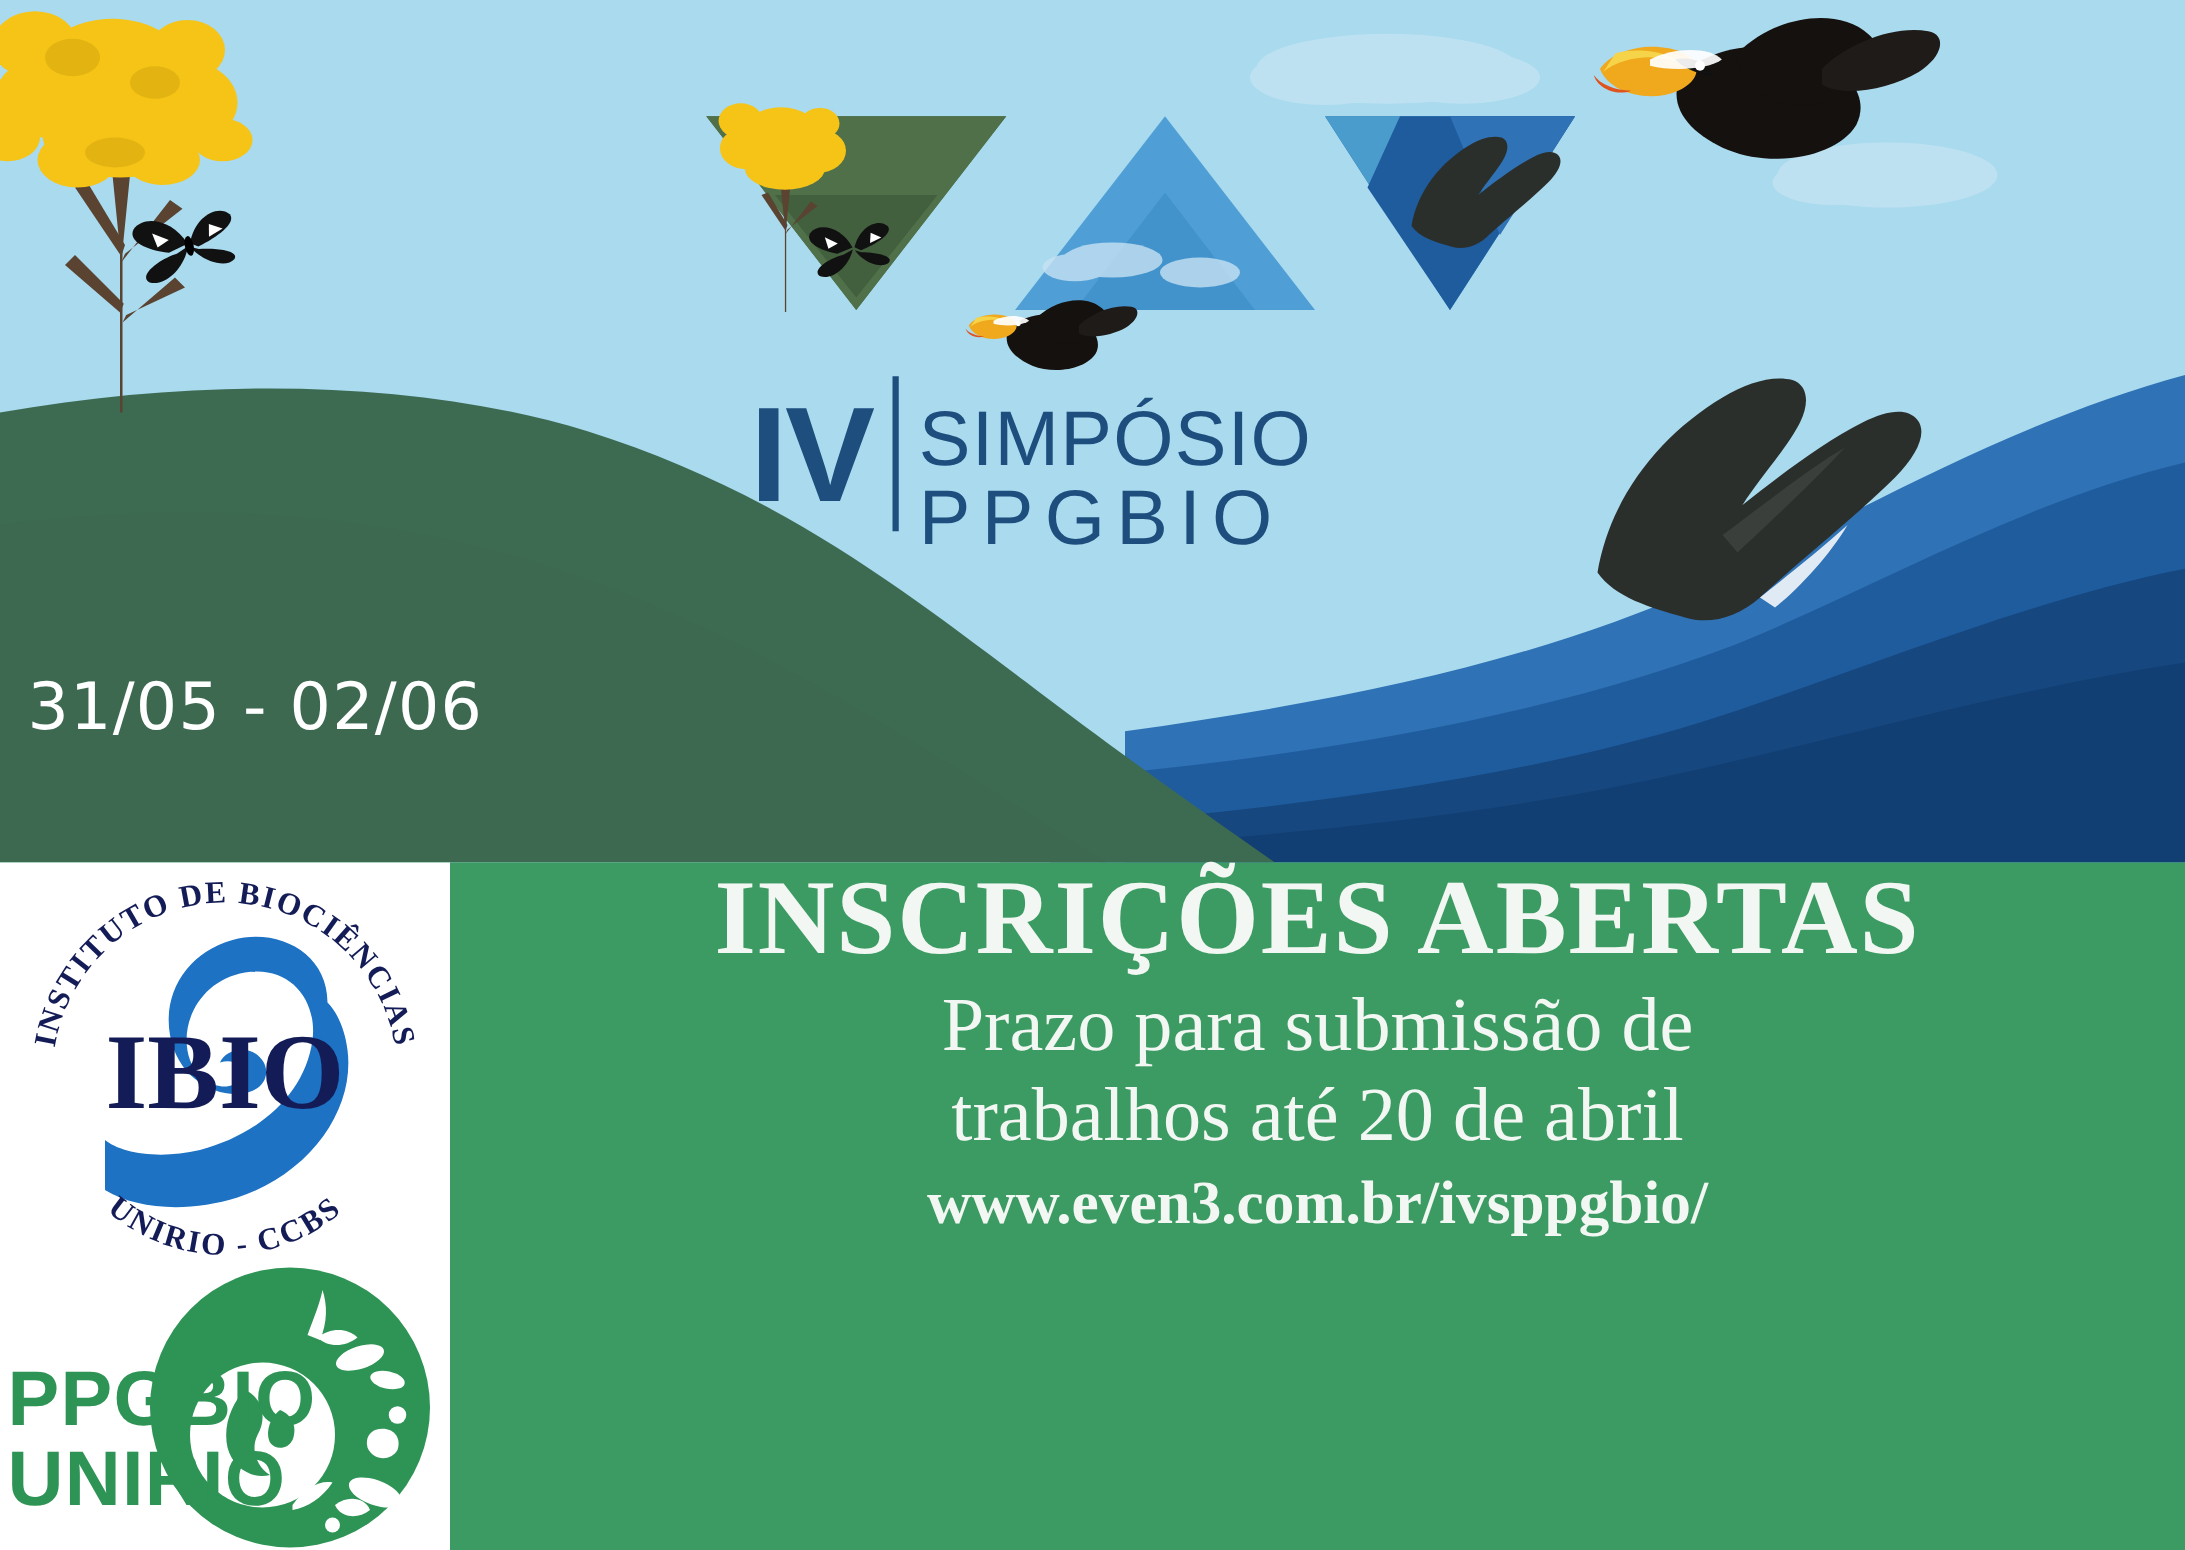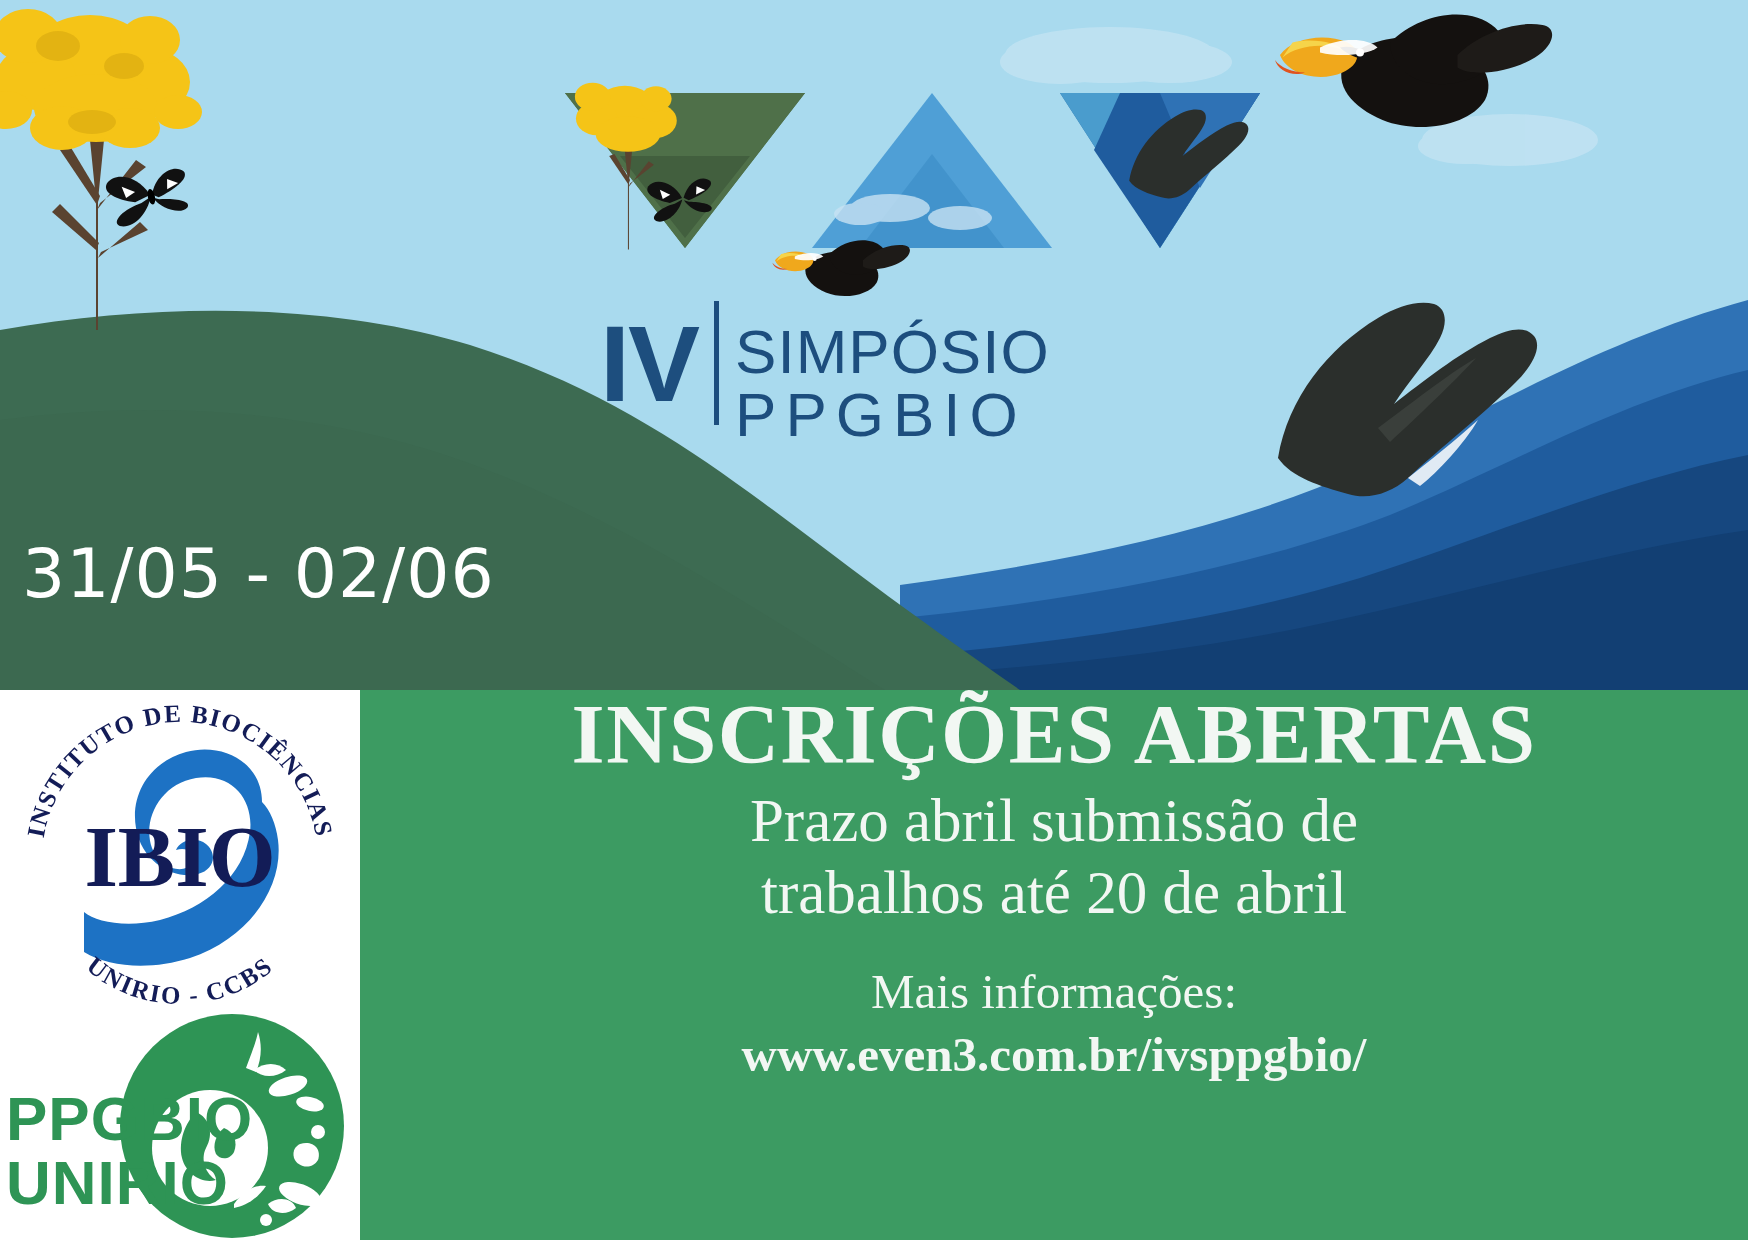--- a/index.html
+++ b/index.html
@@ -61,21 +61,21 @@
     height: 232px;
     position: relative;
   }
 
   
   .date-text {
     position: absolute;
     left: 22px;
     top: 540px;
     font-family: "DejaVu Sans", sans-serif;
-    font-size: 68px;
+    font-size: 52px;
     font-weight: 400;
     color: #ffffff;
     letter-spacing: 1px;
     line-height: 1;
     white-space: nowrap;
   }
 
   
   .lockup {
     position: absolute;
@@ -406,19 +406,18 @@
         <g>
           <text x="6" y="132" font-family="Liberation Sans, sans-serif" font-size="62" font-weight="bold" fill="#2e9455" letter-spacing="1">PPGBIO</text>
           <text x="6" y="196" font-family="Liberation Sans, sans-serif" font-size="62" font-weight="bold" fill="#2e9455" letter-spacing="1">UNIRIO</text>
         </g>
       </svg>
     </div>
   </div>
 
   <div class="msg">
     <div class="headline">INSCRIÇÕES ABERTAS</div>
-    <div class="sub">Prazo abril submissão de</div>
+    <div class="sub">Prazo para submissão de</div>
     <div class="sub">trabalhos até 20 de abril</div>
-    <div class="more-label">Mais informações:</div>
     <div class="url">www.even3.com.br/ivsppgbio/</div>
   </div>
 
 </div>
 
 </body></html>

